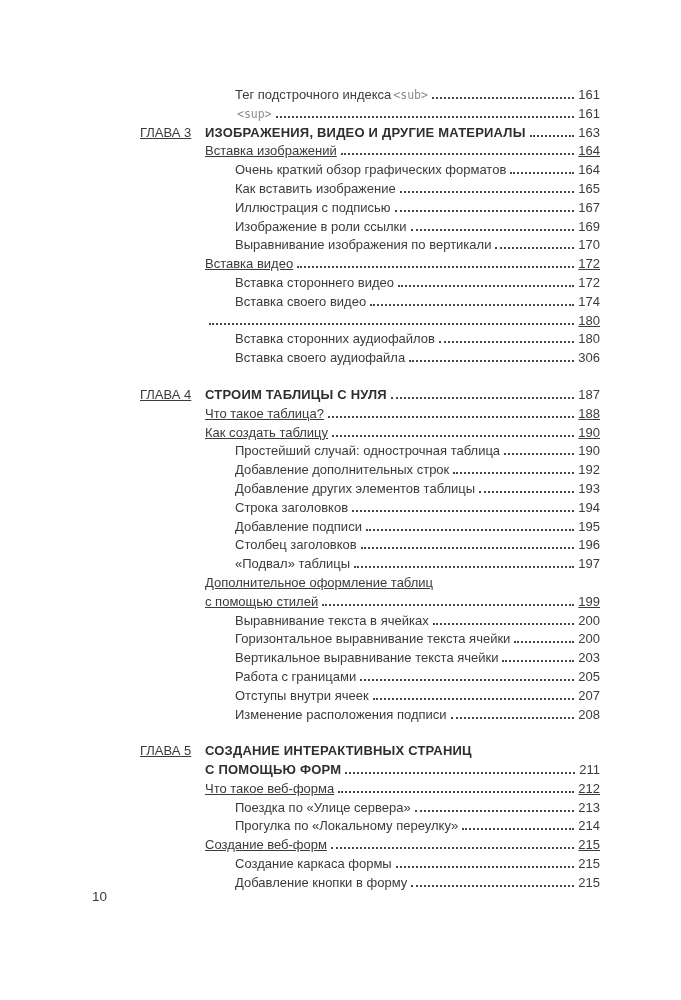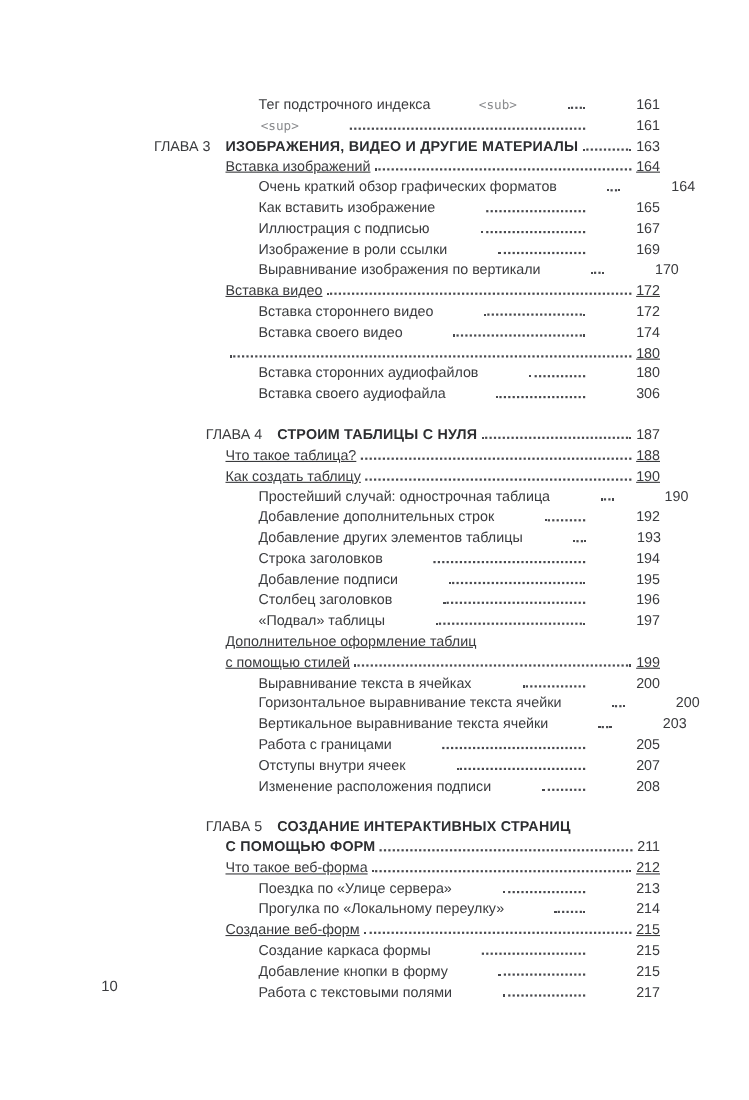--- a/index.html
+++ b/index.html
@@ -23,35 +23,35 @@
   }
   .toc-row {
     display: flex;
     align-items: baseline;
     font-size: 13px;
     line-height: 18.8px;
     white-space: nowrap;
   }
   .toc-row.gap-before {
     margin-top: 18px;
-    margin-left: 47px;
   }
   
   .toc-row.lvl-1 { padding-left: 65px; text-decoration: underline; }
-  .toc-row.lvl-2 { padding-left: 95px; gap: 42px; }
+  .toc-row.lvl-2 { padding-left: 95px; }
   
   .toc-row.lvl-0 .entry-title {
     font-weight: bold;
     color: #2d2e31;
     letter-spacing: 0.2px;
   }
   .chapter-label {
     flex: 0 0 65px;
     font-weight: normal;
     color: #3a3b3e;
+    text-decoration: underline;
   }
   .entry-title {
     flex: 0 0 auto;
   }
   .entry-code {
     flex: 0 0 auto;
     font-family: "DejaVu Sans Mono", monospace;
     font-size: 11.5px;
     color: #8a8b8e;
     padding-left: 2px;
@@ -353,22 +353,15 @@
     <span class="dots"></span>
     <span class="pagenum">215</span>
   </div>
       <div class="toc-row lvl-2">
 
     <span class="entry-title">Добавление кнопки в форму</span>
 
     <span class="dots"></span>
     <span class="pagenum">215</span>
   </div>
-      <div class="toc-row lvl-2">
-
-    <span class="entry-title">Работа с текстовыми полями</span>
-
-    <span class="dots"></span>
-    <span class="pagenum">217</span>
-  </div>
     </main>
   <div class="folio">10</div>
 </div>
 
 </body></html>

